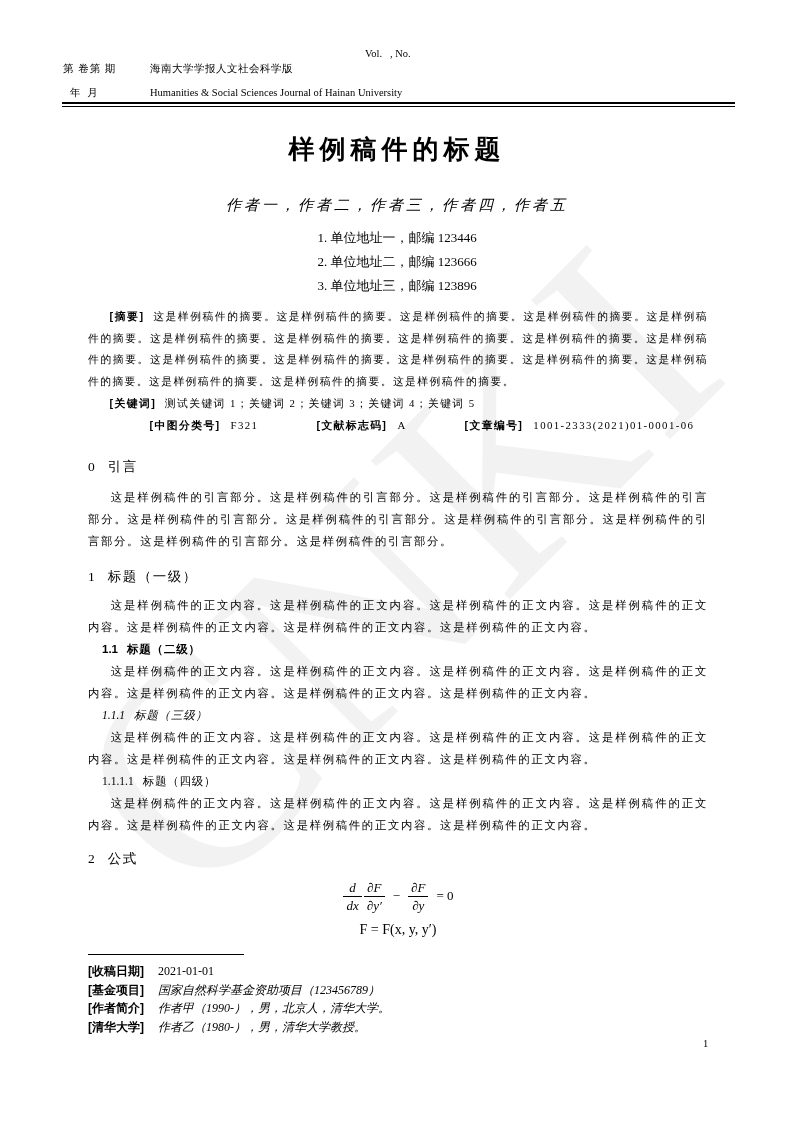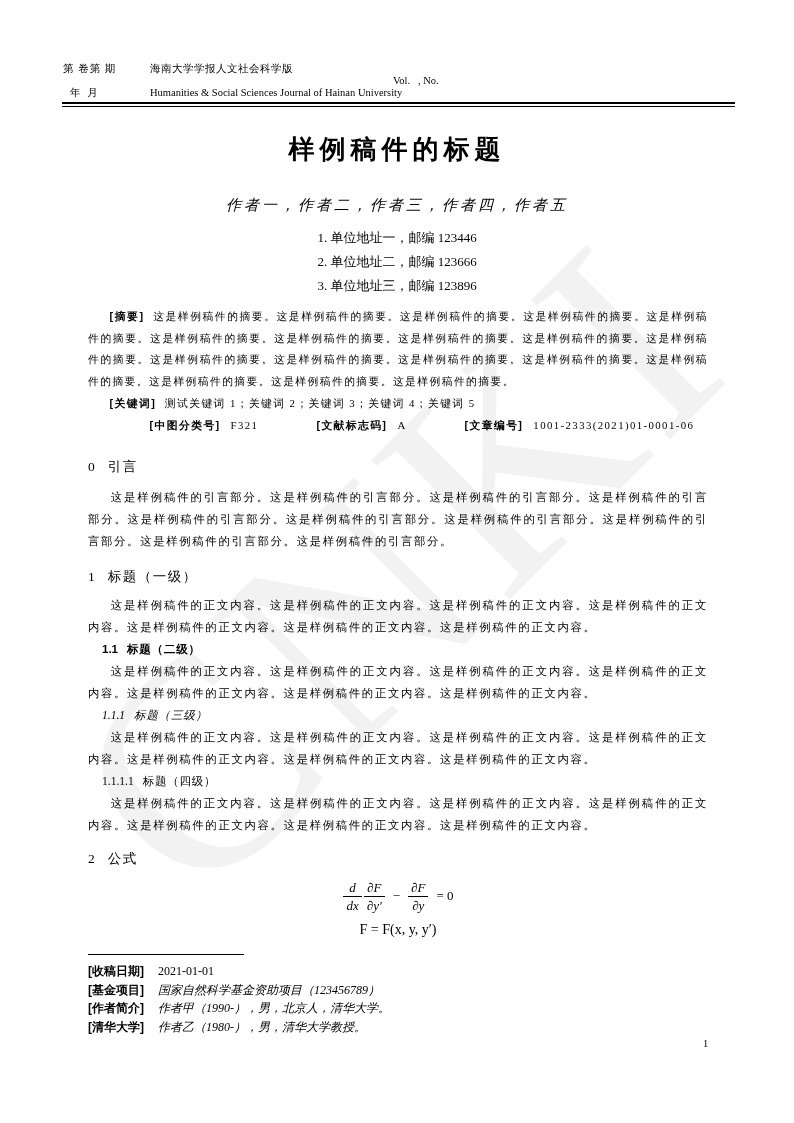--- a/index.html
+++ b/index.html
@@ -16,21 +16,21 @@
     font-size:300px; letter-spacing:8px; white-space:nowrap;
     color:rgba(0,0,0,0.05); z-index:0; user-select:none;
   }
   .z { position:relative; z-index:1; }
   
   .hz { position:absolute; font-size:10.5px; line-height:14px; }
   .hz-issue { left:63px;  top:62px; letter-spacing:1px; }
   .hz-date  { left:70px;  top:86px; letter-spacing:2px; }
   .hz-cn    { left:150px; top:62px; letter-spacing:0.5px; }
   .hz-en    { left:150px; top:86px; }
-  .hz-vol   { left:365px; top:74px; white-space:pre;margin-left:28px; }
+  .hz-vol   { left:365px; top:47px; white-space:pre; }
   .head-rule {
     position:absolute; left:62px; top:102px; width:673px; height:5px;
     border-top:2.5px solid #000; border-bottom:1px solid #000; box-sizing:border-box;
   }
   
   .title {
     position:absolute; left:0; right:0; top:132px; text-align:center;
     font-family:"Liberation Sans", sans-serif; font-weight:bold;
     font-size:26px; letter-spacing:5px;
   }

